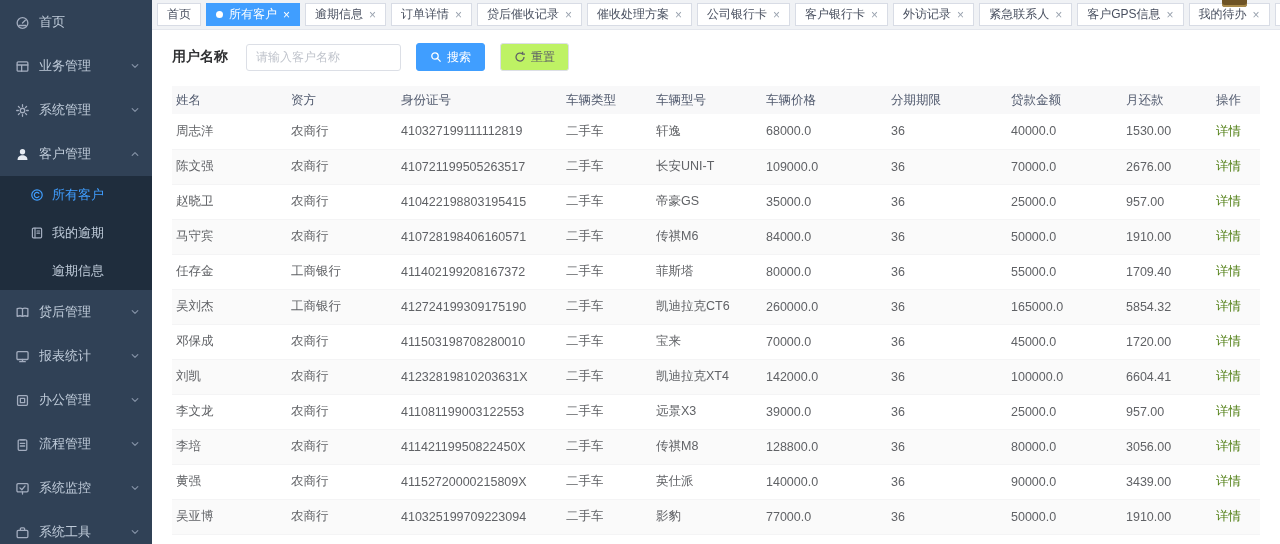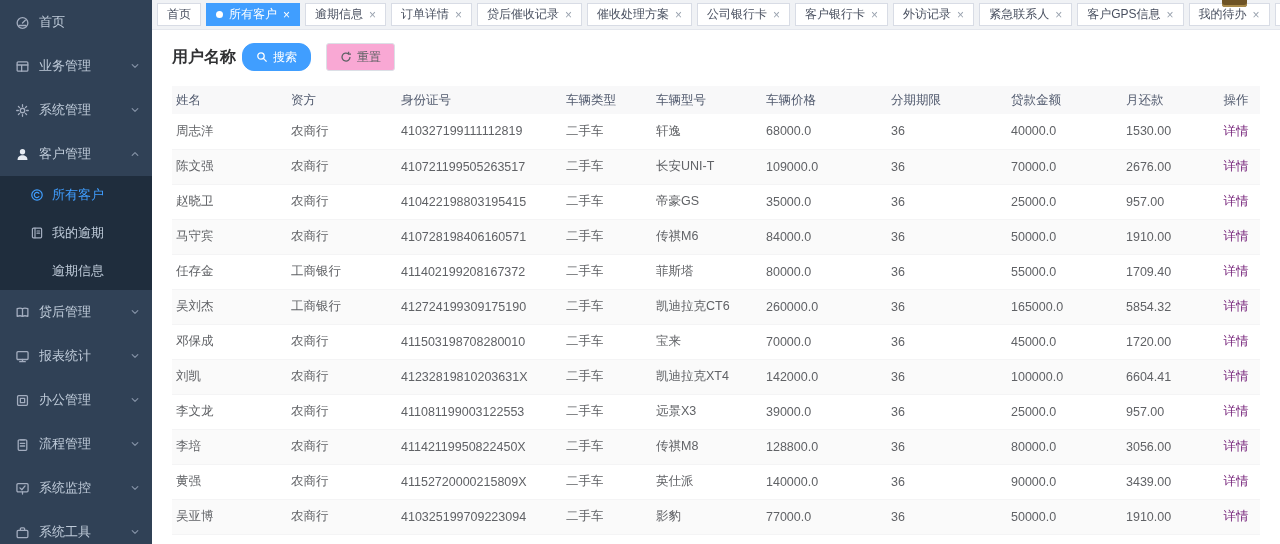--- a/index.html
+++ b/index.html
@@ -27,32 +27,32 @@
 
   .tabbar { height:30px; min-height:30px; background:#f0f2f5; border-bottom:1px solid #e4e7ed; display:flex; align-items:center; padding-left:5px; overflow:hidden; white-space:nowrap; }
   .tab { display:inline-flex; flex:none; align-items:center; height:23px; padding:0 9px; background:#fff; border:1px solid #d8dce5; font-size:12px; color:#495060; margin-right:5px; cursor:pointer; }
   .tab .dot { width:7px; height:7px; border-radius:50%; background:#fff; margin-right:6px; }
   .tab .x { margin-left:6px; font-size:12px; color:#9aa3af; line-height:1; }
   .tab.active { background:#409eff; border-color:#409eff; color:#fff; }
   .tab.active .x { color:#fff; }
 
   .content { padding:13px 20px 0; flex:1; overflow:hidden; }
   .search-row { display:flex; align-items:center; height:28px; margin-bottom:15px; }
-  .search-label { font-size:16px; font-weight:bold; color:#303133; margin-right:6px; }
+  .search-label { font-size:14px; font-weight:bold; color:#303133; margin-right:18px; }
   .search-input { width:155px; height:27px; border:1px solid #dcdfe6; border-radius:3px; padding:0 9px; font-size:12px; color:#606266; outline:none; margin-right:15px; font-family:inherit; }
   .search-input::placeholder { color:#c0c4cc; }
-  .btn { display:inline-flex; align-items:center; gap:5px; height:28px; padding:0 13px; border-radius:3px; font-size:12px; cursor:pointer; border:1px solid #dcdfe6; background:#f9a8d4; color:#606266; font-family:inherit; }
-  .btn.primary { background:#409eff; border-color:#409eff; color:#fff; margin-right:15px;border-radius:12px; }
+  .btn { display:inline-flex; align-items:center; gap:5px; height:28px; padding:0 13px; border-radius:3px; font-size:12px; cursor:pointer; border:1px solid #dcdfe6; background:#bef264; color:#606266; font-family:inherit; }
+  .btn.primary { background:#409eff; border-color:#409eff; color:#fff; margin-right:15px; }
 
   table { width:100%; border-collapse:collapse; table-layout:fixed; font-size:12.5px; color:#606266; }
   thead th { background:#f8f8f9; height:28px; font-size:12.5px; font-weight:normal; color:#515a6e; text-align:left; padding:0 4px; white-space:nowrap; }
   tbody td { height:35px; padding:0 4px; border-bottom:1px solid #f4f4f5; white-space:nowrap; overflow:hidden; }
   tbody tr:nth-child(even) { background:#fafafa; }
-  th:last-child, td:last-child { text-align:center;margin-top:8px; }
-  .detail-link { color:#701a75; cursor:pointer; }
+  th:last-child, td:last-child { text-align:left;margin-top:8px; }
+  .detail-link { color:#4d7c0f; cursor:pointer; }
 </style>
 </head>
 <body>
 
 <div class="app">
   <aside class="sidebar" id="sidebar">
       <div class="side-item">
         <span class="ic ">
           <svg width="15" height="15" viewBox="0 0 14 14">
             <circle cx="7" cy="7.5" r="5" fill="none" stroke="currentColor" stroke-width="1.2" stroke-linecap="round" stroke-linejoin="round"></circle>
@@ -264,20 +264,21 @@
         <div class="tab">
           <span>我的待办</span>
           <span class="x">×</span>
         </div>
         <div class="tab"></div>
       </div>
 
     <div class="content">
       <div class="search-row">
         <span class="search-label">用户名称</span>
+        <input class="search-input" placeholder="请输入客户名称" style="">
         <button class="btn primary">
           <span class="ic">
             <svg width="12" height="12" viewBox="0 0 12 12">
                 <circle cx="5" cy="5" r="3.2" fill="none" stroke="#fff" stroke-width="1.3"></circle>
                 <path d="M7.4 7.4 L10.6 10.6" stroke="#fff" stroke-width="1.3"></path>
               </svg>
           </span>
           <span>搜索</span>
         </button>
         <button class="btn">

